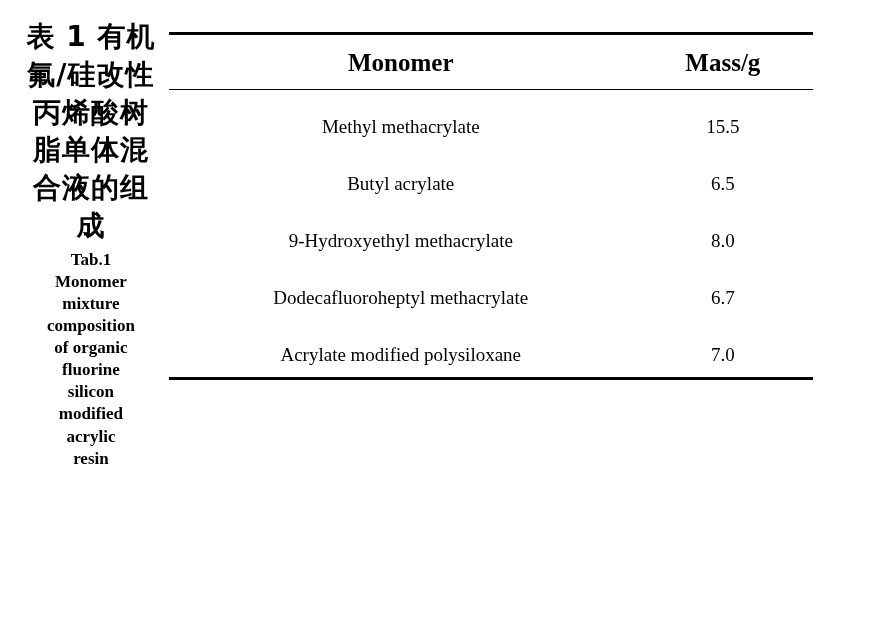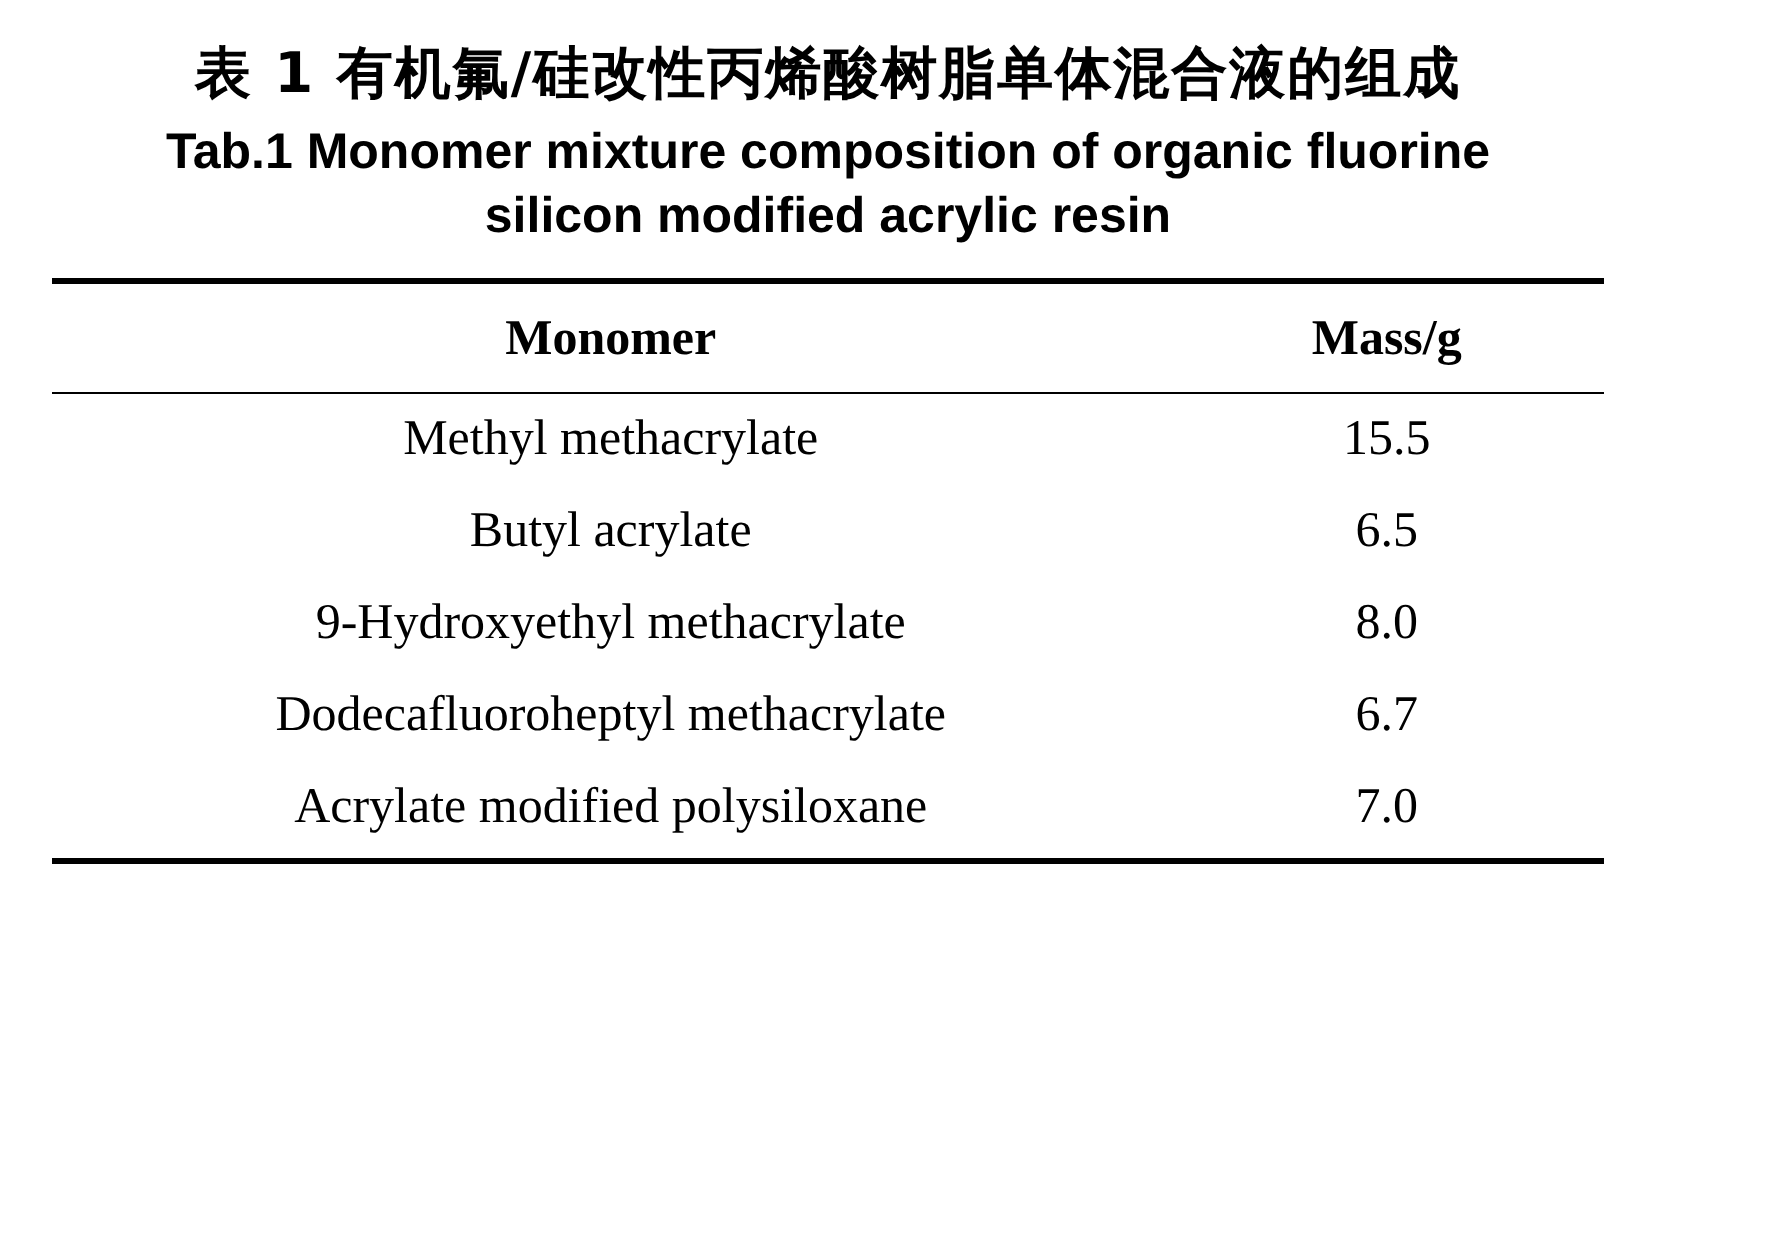--- a/index.html
+++ b/index.html
@@ -13,36 +13,37 @@
     font-family: "Liberation Serif", serif;
     color: #000000;
     overflow: hidden;
   }
   .page {
     width: 828px;
     height: 620px;
     box-sizing: border-box;
     padding: 18px 14px 0 14px;
     display: flex;
-    flex-direction: column;
+    flex-direction: row;
+    margin-left: 11px;
   }
   .caption {
     text-align: center;
   }
   .caption-cn {
     font-family: "DejaVu Sans", sans-serif;
     font-size: 28px;
     font-weight: 700;
     letter-spacing: 1px;
     line-height: 1.35;
     margin-bottom: 4px;
   }
   .caption-en {
-    font-family: Liberation Sans, sans-serif;
-    font-size: 25px;
+    font-family: Liberation Serif, serif;
+    font-size: 17px;
     font-weight: 700;
     line-height: 1.30;
     padding: 0 22px;
   }
   .table-wrap {
     margin-top: 14px;
     padding: 0 12px;
   }
   table.data {
     width: 100%;
@@ -51,22 +52,22 @@
   }
   table.data thead tr.head-row th {
     font-weight: 700;
     font-size: 25px;
     padding: 14px 0 12px 0;
     border-top: 3px solid #000;
     border-bottom: 1.5px solid #000;
     text-align: center;
   }
   table.data tbody td {
-    font-size: 25px;
-    padding: 9px 0 9px 0;
+    font-size: 19px;
+    padding: 26px 0 9px 0;
     text-align: center;
     font-weight: 400;
   }
   table.data tbody tr:last-child td {
     border-bottom: 3px solid #000;
     padding-bottom: 11px;
   }
   .col-monomer { width: 72%; }
   .col-mass { width: 28%; }
 </style>

